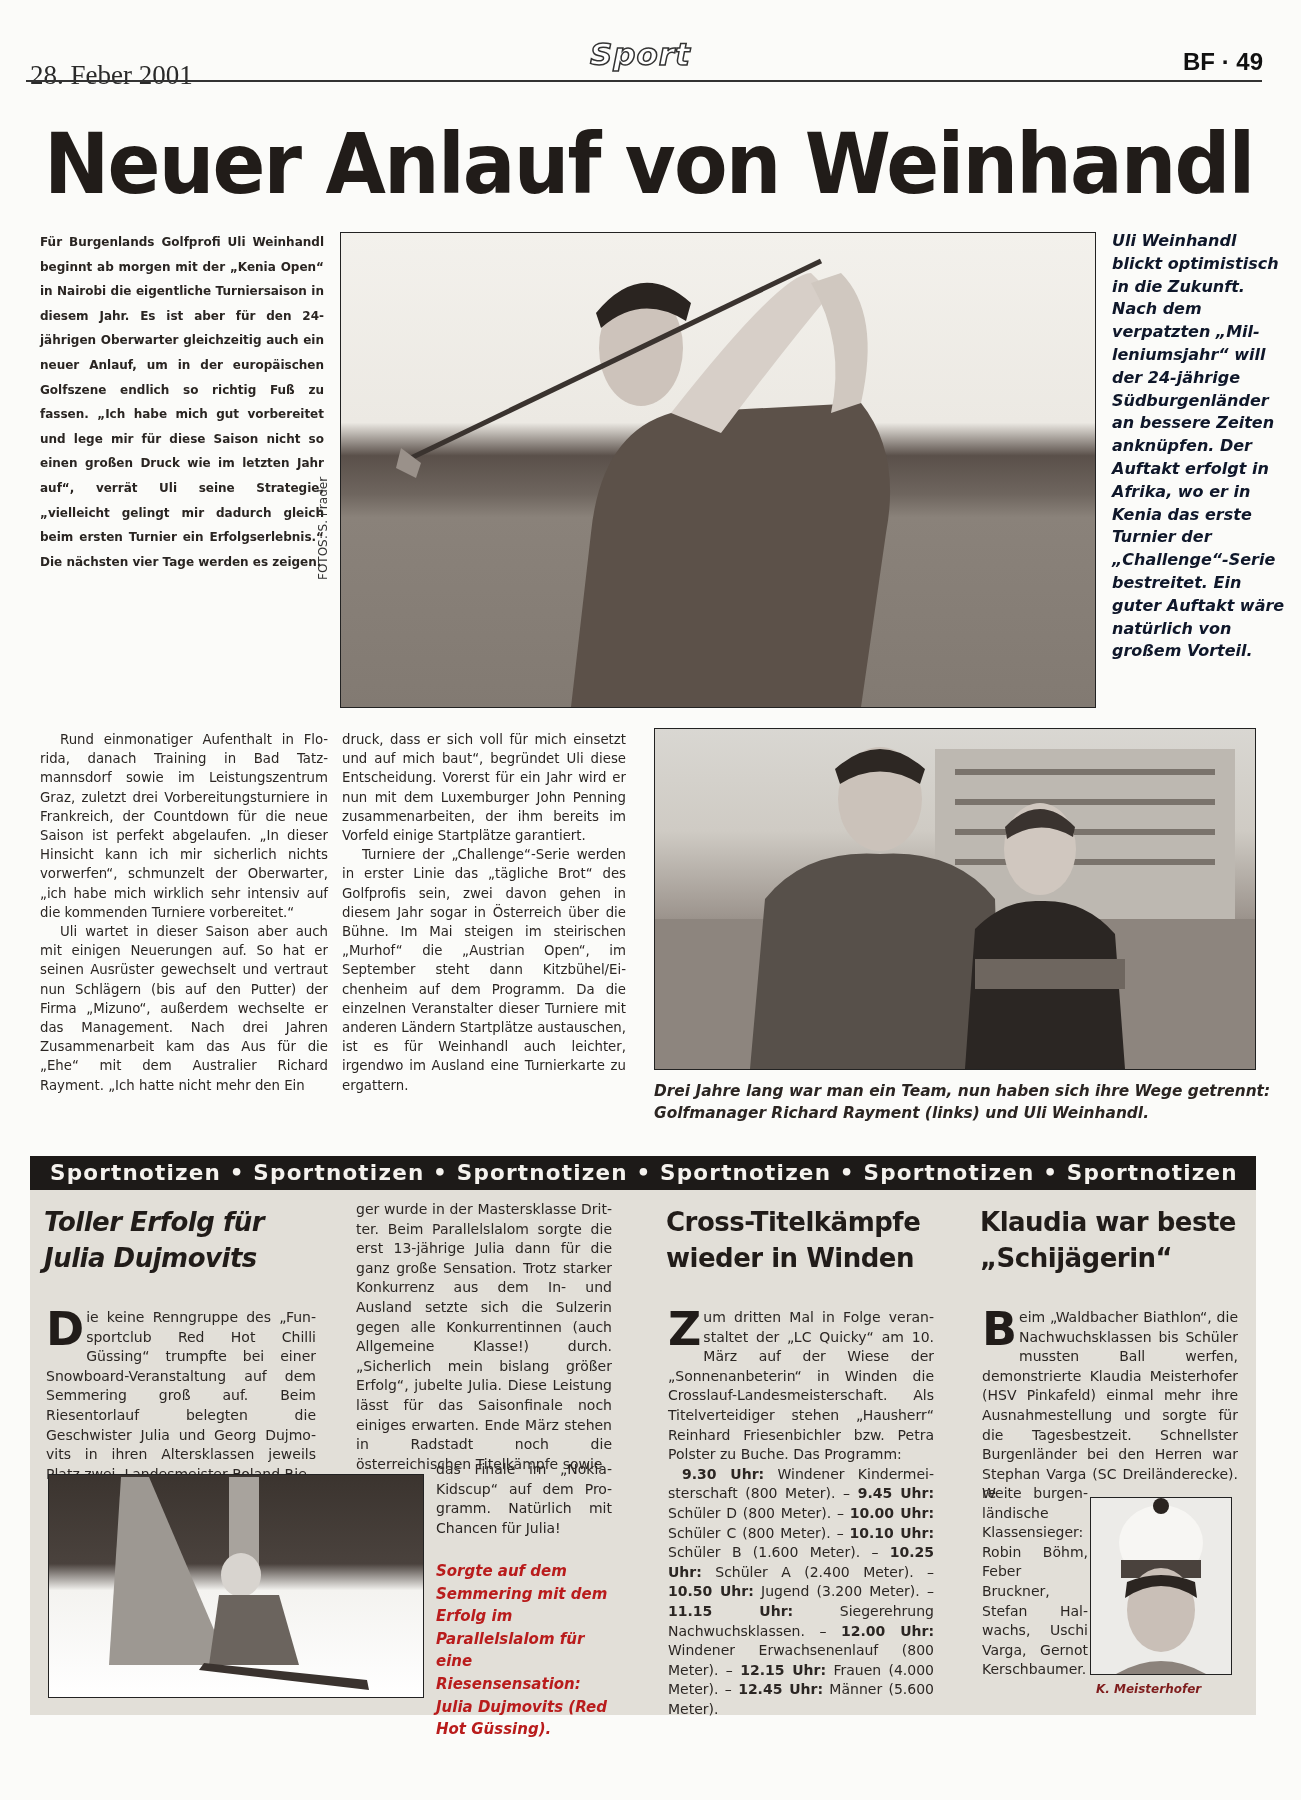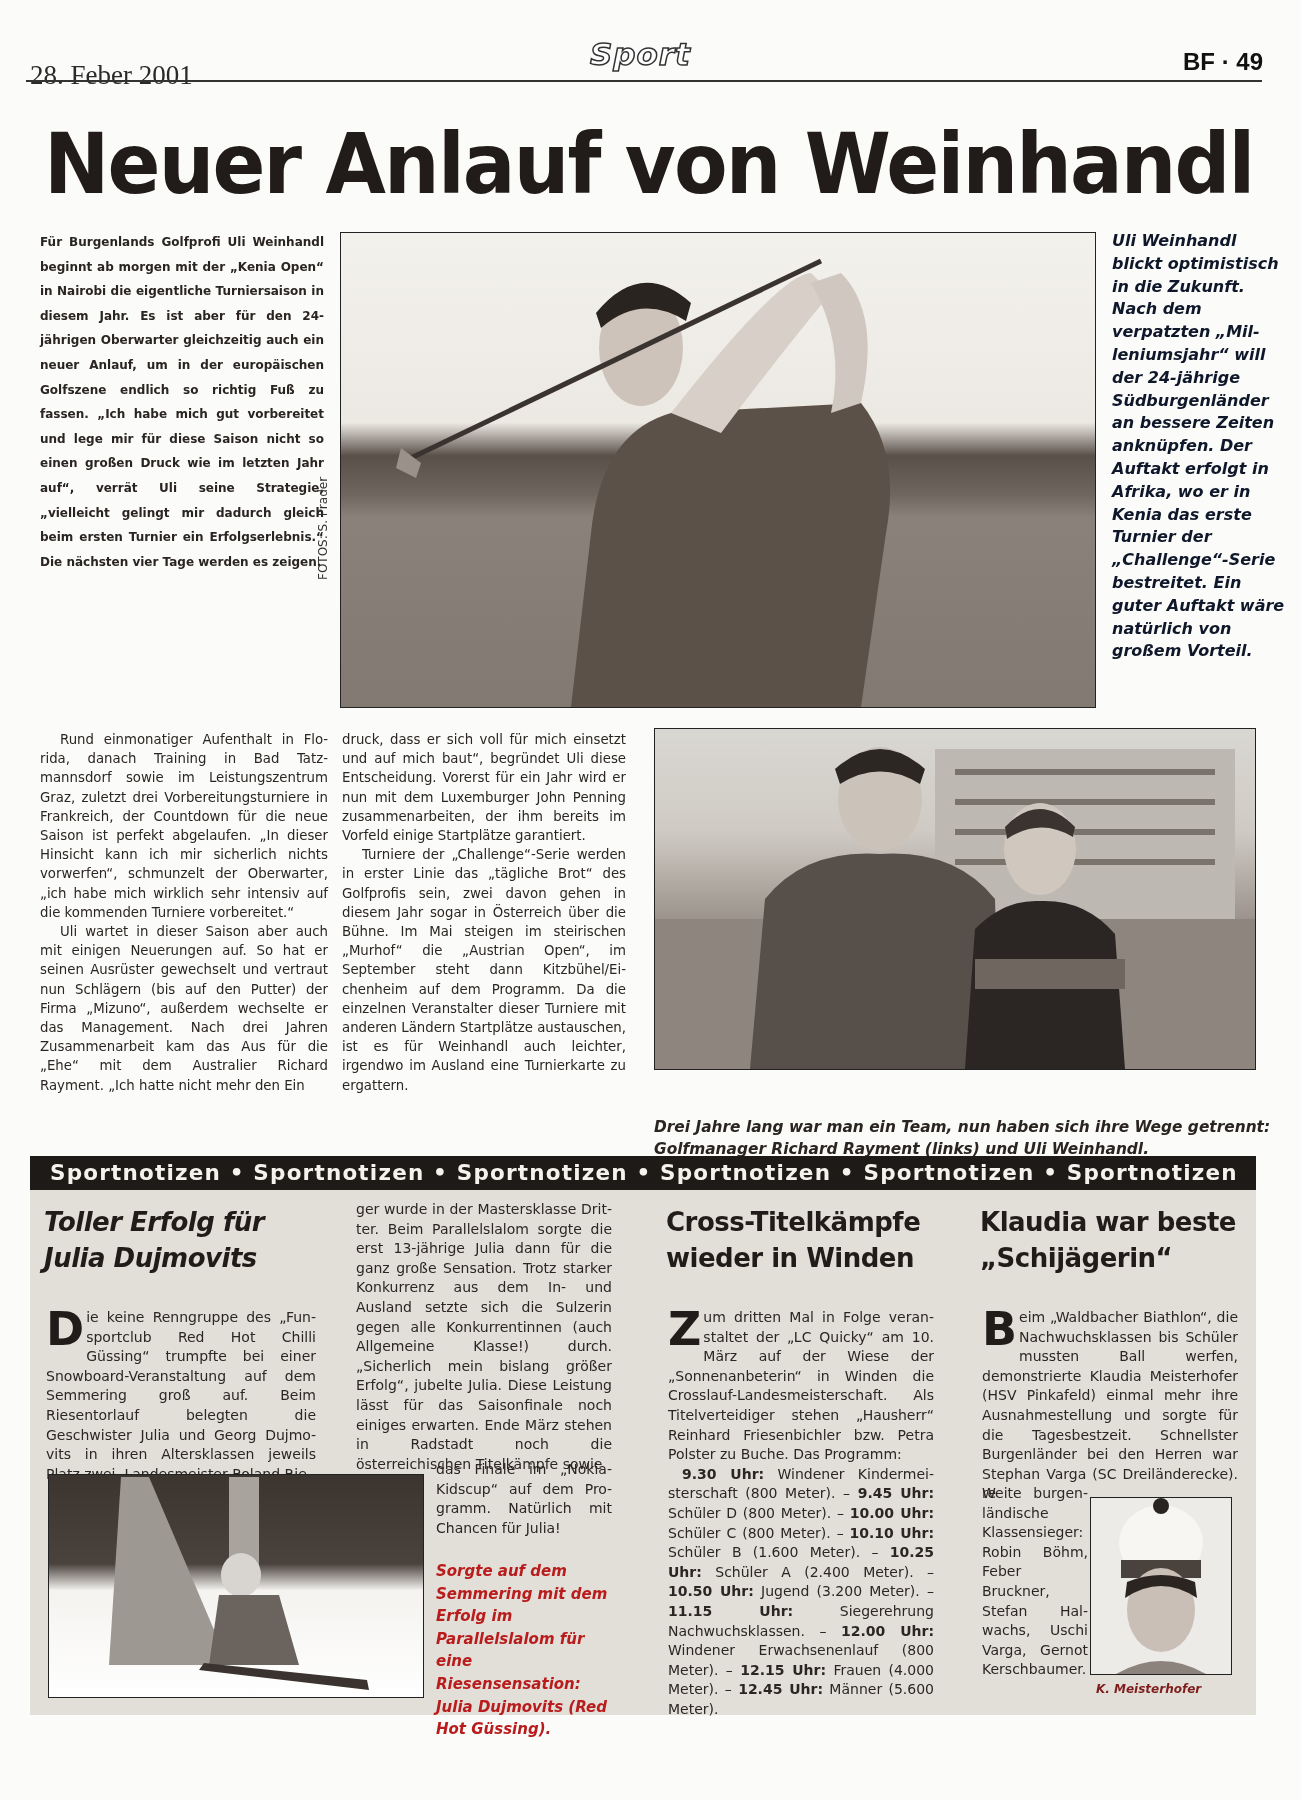--- a/index.html
+++ b/index.html
@@ -28,21 +28,21 @@
   #caption1 { left:1112px; top:230px; width:175px; font-family:"DejaVu Sans", sans-serif; font-style:italic; font-weight:bold;
     font-size:16px; line-height:22.8px; color:#0f172a; }
   
   .bodycol { font-family:"DejaVu Sans", sans-serif; font-size:13.3px; line-height:19.2px; text-align:justify; color:#2b2623; }
   .bodycol p { margin:0; text-indent:20px; }
   .bodycol p.noind { text-indent:0; }
   #col1 { left:40px; top:730px; width:288px; }
   #col2 { left:342px; top:730px; width:284px; }
   #team-photo { left:654px; top:728px; width:600px; height:340px;
     background:linear-gradient(180deg,#d9d7d2 0%,#cfcbc4 30%,#9d958e 55%,#5a524c 75%,#3e3935 100%); }
-  #caption2 { left:654px; top:1080px; width:640px; font-style:italic; font-weight:bold; font-size:15.4px; line-height:22.4px; color:#2b2522;margin-top:36px; }
+  #caption2 { left:654px; top:1080px; width:640px; font-style:italic; font-weight:bold; font-size:15.4px; line-height:22.4px; color:#2b2522; }
   
   #banner { left:30px; top:1156px; width:1226px; height:42px; background:#1d1a18; color:#f5f2ee;
     font-family:"DejaVu Sans", sans-serif; font-weight:bold; font-size:21.5px; line-height:34px; letter-spacing:1.2px;
     white-space:nowrap; overflow:hidden; padding-left:20px; box-sizing:border-box; }
   #notes-bg { left:30px; top:1190px; width:1226px; height:525px; background:#e2dfd8; }
   .note-title { font-family:"DejaVu Sans", sans-serif; font-weight:bold; font-size:26px; line-height:36px; color:#211c19; letter-spacing:-0.5px; }
   .note-body { font-family:"DejaVu Sans", sans-serif; font-size:14px; line-height:19.6px; text-align:justify; color:#2b2623; }
   .dropcap { float:left; font-family:"DejaVu Sans", sans-serif; font-weight:bold; font-size:46px; line-height:38px; margin:2px 2px 0 0; color:#211c19; }
   #n1-title { left:44px; top:1204px; width:280px;font-style:italic; }
   #n1-body { left:46px; top:1308px; width:270px; }

